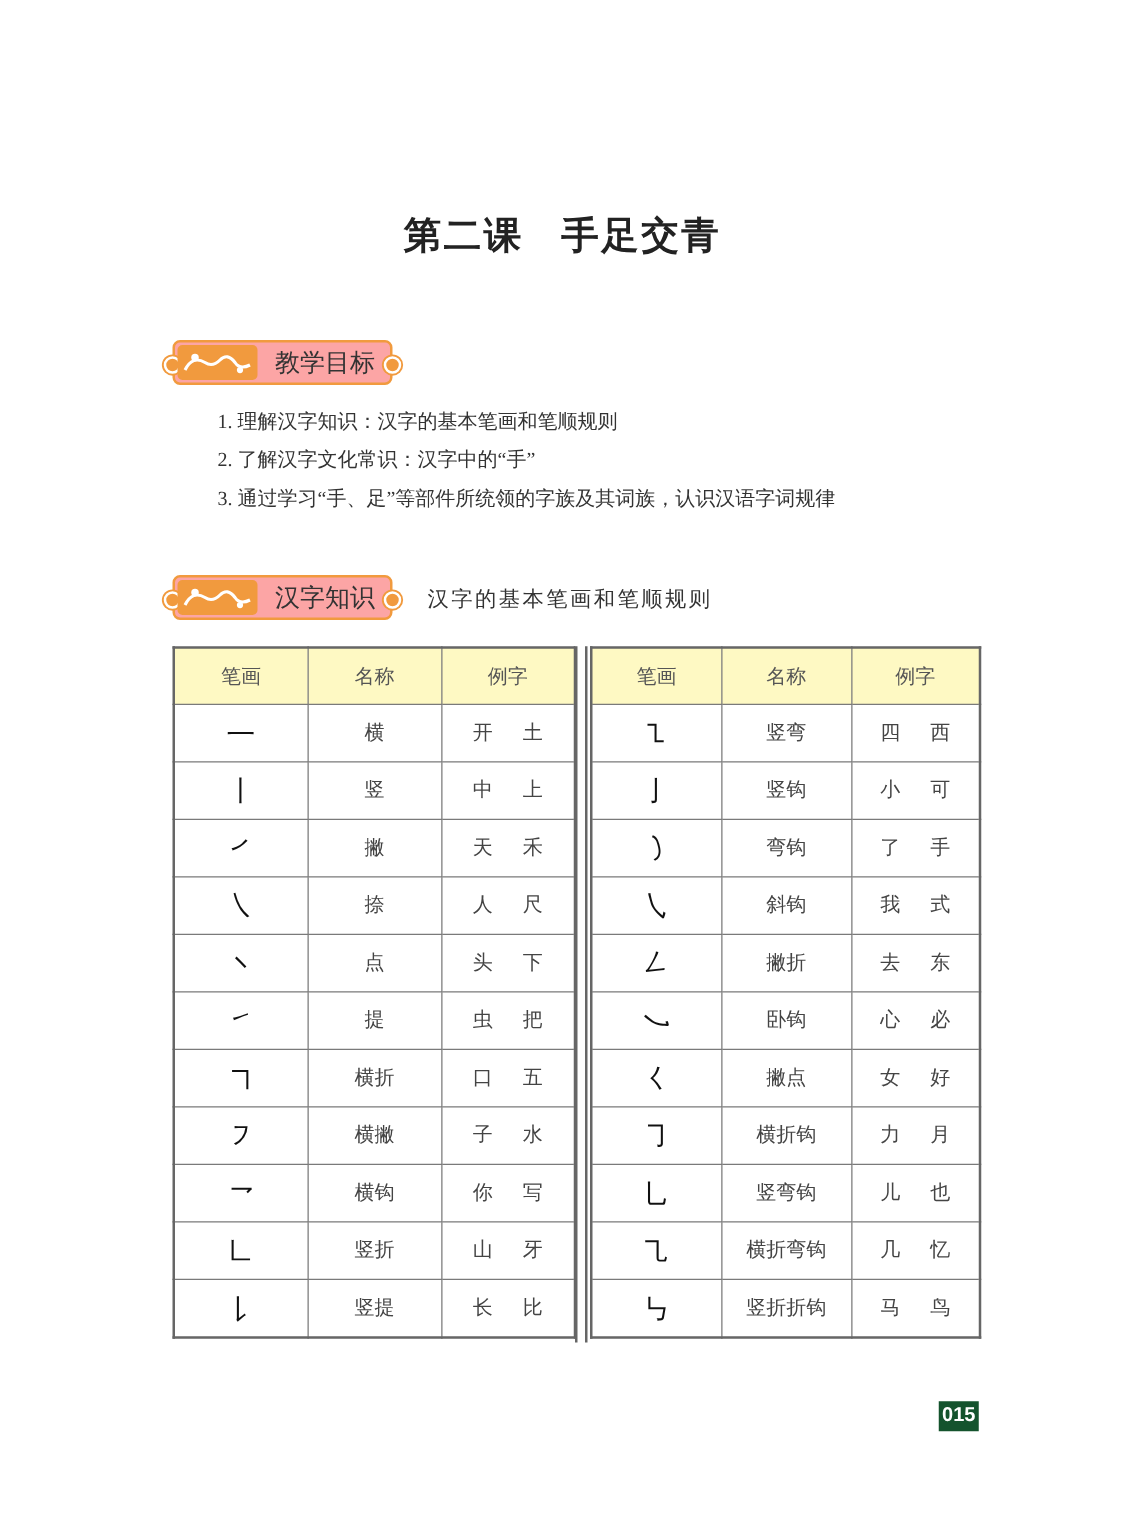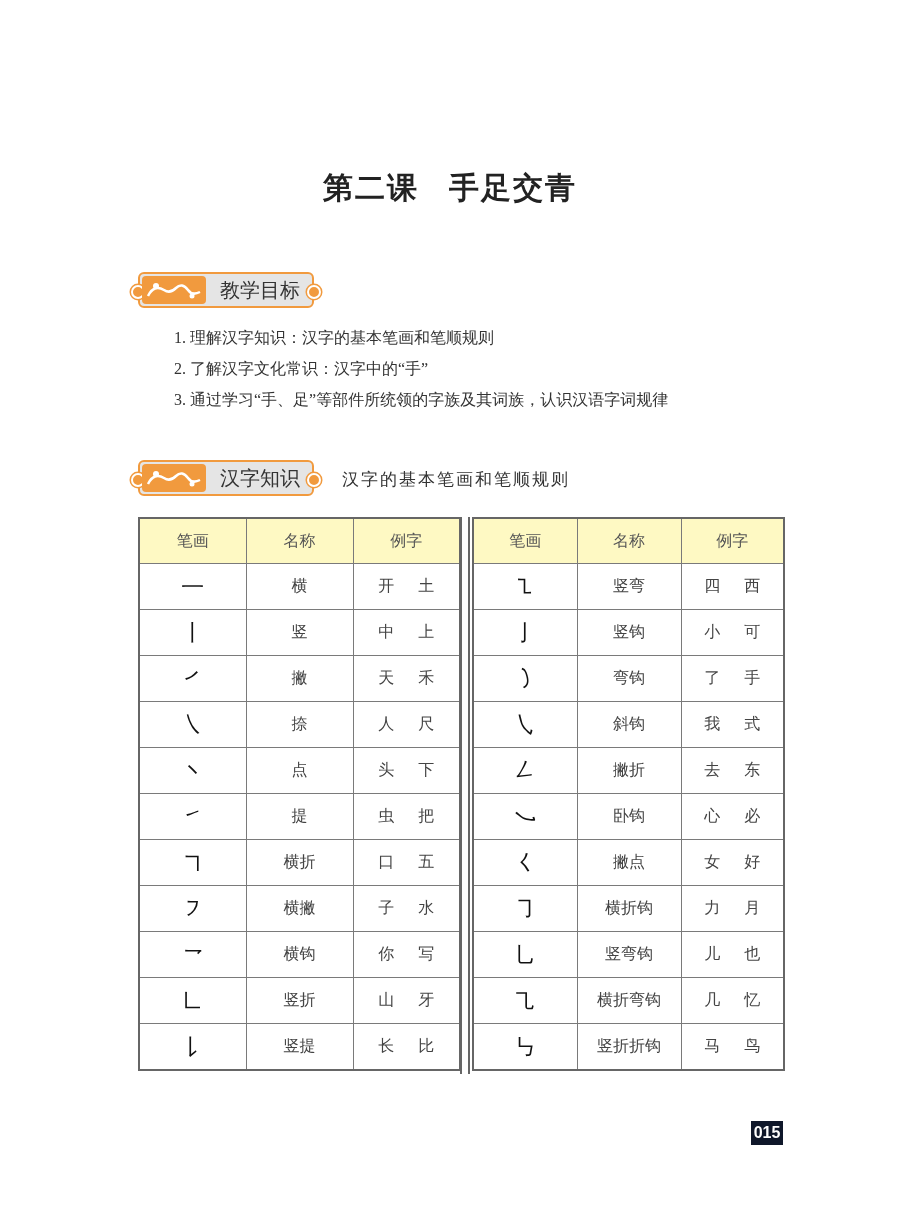--- a/index.html
+++ b/index.html
@@ -3,21 +3,21 @@
   <meta charset="utf-8">
   <style>
     html, body { margin:0; padding:0; }
     body { width:900px; height:1212px; background:#ffffff; position:relative; overflow:hidden;
       font-family: "DejaVu Sans", "Liberation Sans", sans-serif; color:#333; }
     .title { position:absolute; top:168px; left:0; width:900px; text-align:center;
       font-size:30px; font-weight:bold; color:#222; letter-spacing:2px; }
     .title .gap { display:inline-block; width:30px; }
     .badge { position:absolute; left:138px; height:38px; display:flex; align-items:center; }
     .badge-box { position:relative; width:172px; height:32px; border:2px solid #f19a3e; border-radius:6px;
-      background:#e5e5e5; display:flex; align-items:center; }
+      background:#fca5a5; display:flex; align-items:center; }
     .badge-orn { width:64px; height:28px; margin-left:2px; border-radius:4px; background:#f19a3e; position:relative; overflow:hidden; }
     .badge-label { margin-left:14px; font-size:20px; color:#333; }
     .dot { position:absolute; top:50%; width:10px; height:10px; margin-top:-5px; border-radius:50%;
       background:#f19a3e; border:2px solid #fff; box-shadow:0 0 0 1.5px #f19a3e; }
     .dot.l { left:-9px; } .dot.r { right:-9px; }
     .objectives { position:absolute; left:174px; top:322px; font-family:"Liberation Serif","DejaVu Serif",serif;
       font-size:16px; color:#333; }
     .objectives div { height:31px; line-height:31px; }
     .subtitle { position:absolute; left:342px; top:468px; font-family:"DejaVu Serif","Liberation Serif",serif;
       font-size:17px; color:#333; letter-spacing:2px; }
@@ -25,21 +25,21 @@
     .tbl td, .tbl th { border:1.5px solid #7a7a7a; height:45px; text-align:center; padding:0;
       font-family:"DejaVu Serif","Liberation Serif",serif; font-size:16px; color:#444; }
     .tbl th { background:#fef9c3; font-weight:normal; color:#555; height:44px; }
     .tbl .stroke { font-size:22px; color:#111; }
     .tbl .ex { letter-spacing:0; word-spacing:0; }
     .tbl .ex span { display:inline-block; width:40px; }
     #t1 { left:138px; }
     #t2 { left:472px; }
     .divbar { position:absolute; left:460px; top:517px; width:10px; height:557px;
       border-left:2px solid #666; border-right:2px solid #666; box-sizing:border-box; background:#fff; }
-    .page-num { position:absolute; left:751px; top:1121px; width:32px; height:24px; background:#0f172a;
+    .page-num { position:absolute; left:751px; top:1121px; width:32px; height:24px; background:#14532d;
       color:#fff; font-weight:bold; font-size:16px; text-align:center; line-height:24px;
       font-family:"Liberation Sans", sans-serif; }
   </style>
 </head>
 <body>
 
 <div class="title">
   <span>第二课</span><span class="gap"></span><span>手足交青</span>
 </div>
 

